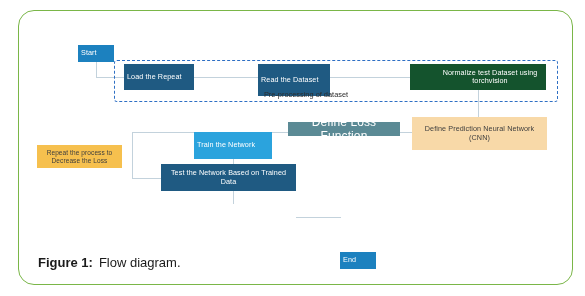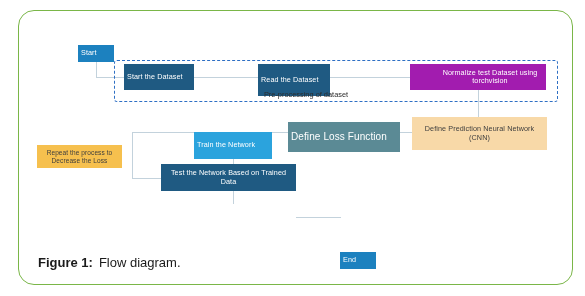--- a/index.html
+++ b/index.html
@@ -45,33 +45,33 @@
     text-align: center;
     line-height: 1.18;
     letter-spacing: 0.1px;
     z-index: 5;
   }
   .node span { display: block; padding: 0 3px; }
 
   .n-darkblue { background: #1f5a82; color: #ffffff; }
   .n-midblue  { background: #1c81bf; color: #ffffff; }
   .n-brightblue { background: #2ba3dd; color: #ffffff; }
-  .n-slate    { background: #a21caf; color: #ffffff; padding-left: 24px; }
+  .n-slate    { background: #14532d; color: #ffffff; padding-left: 24px; }
   .n-teal     { background: #5b8a95; color: #ffffff; }
   .n-tan      { background: #f8d9a8; color: #3d3d3d; }
   .n-orange   { background: #f6c04e; color: #3d3d3d; }
 
   
   #node-start        { left: 78px;  top: 45px;  width: 36px;  height: 17px; font-size: 7.2px; }
   #node-load         { left: 124px; top: 64px;  width: 70px;  height: 26px; font-size: 7.2px; }
   #node-read         { left: 258px; top: 64px;  width: 72px;  height: 32px; font-size: 7.2px; }
   #node-normalize    { left: 410px; top: 64px;  width: 136px; height: 26px; font-size: 7.2px; }
 
   #node-train        { left: 194px; top: 132px; width: 78px;  height: 27px; font-size: 7.2px; }
-  #node-loss         { left: 288px; top: 122px; width: 112px; height: 30px; font-size: 10px; }
+  #node-loss         { left: 288px; top: 122px; width: 112px; height: 14px; font-size: 12px; }
   #node-cnn          { left: 412px; top: 117px; width: 135px; height: 33px; font-size: 7.2px; }
 
   #node-repeat       { left: 37px;  top: 145px; width: 85px;  height: 23px; font-size: 6.5px; }
   #node-test         { left: 161px; top: 164px; width: 135px; height: 27px; font-size: 7.2px; }
   #node-predict      { left: 161px; top: 203px; width: 135px; height: 27px; font-size: 7.2px; }
   #node-end          { left: 340px; top: 208px; width: 36px;  height: 17px; font-size: 7.2px; margin-top: 44px; }
 
   
   #preproc-group {
     position: absolute;
@@ -154,21 +154,21 @@
   <div class="line h" style="left:296px; top:217px; width:45px;"></div>
 
   <div id="preproc-group"></div>
   <div id="preproc-label">Pre-processing of dataset</div>
 
   <div id="node-start" class="node n-midblue">
     <span>Start</span>
   </div>
 
   <div id="node-load" class="node n-darkblue">
-    <span>Start the Dataset</span>
+    <span>Load the Repeat</span>
   </div>
 
   <div id="node-read" class="node n-darkblue">
     <span>Read the Dataset</span>
   </div>
 
   <div id="node-normalize" class="node n-slate">
     <span>Normalize test Dataset using torchvision</span>
   </div>
 

